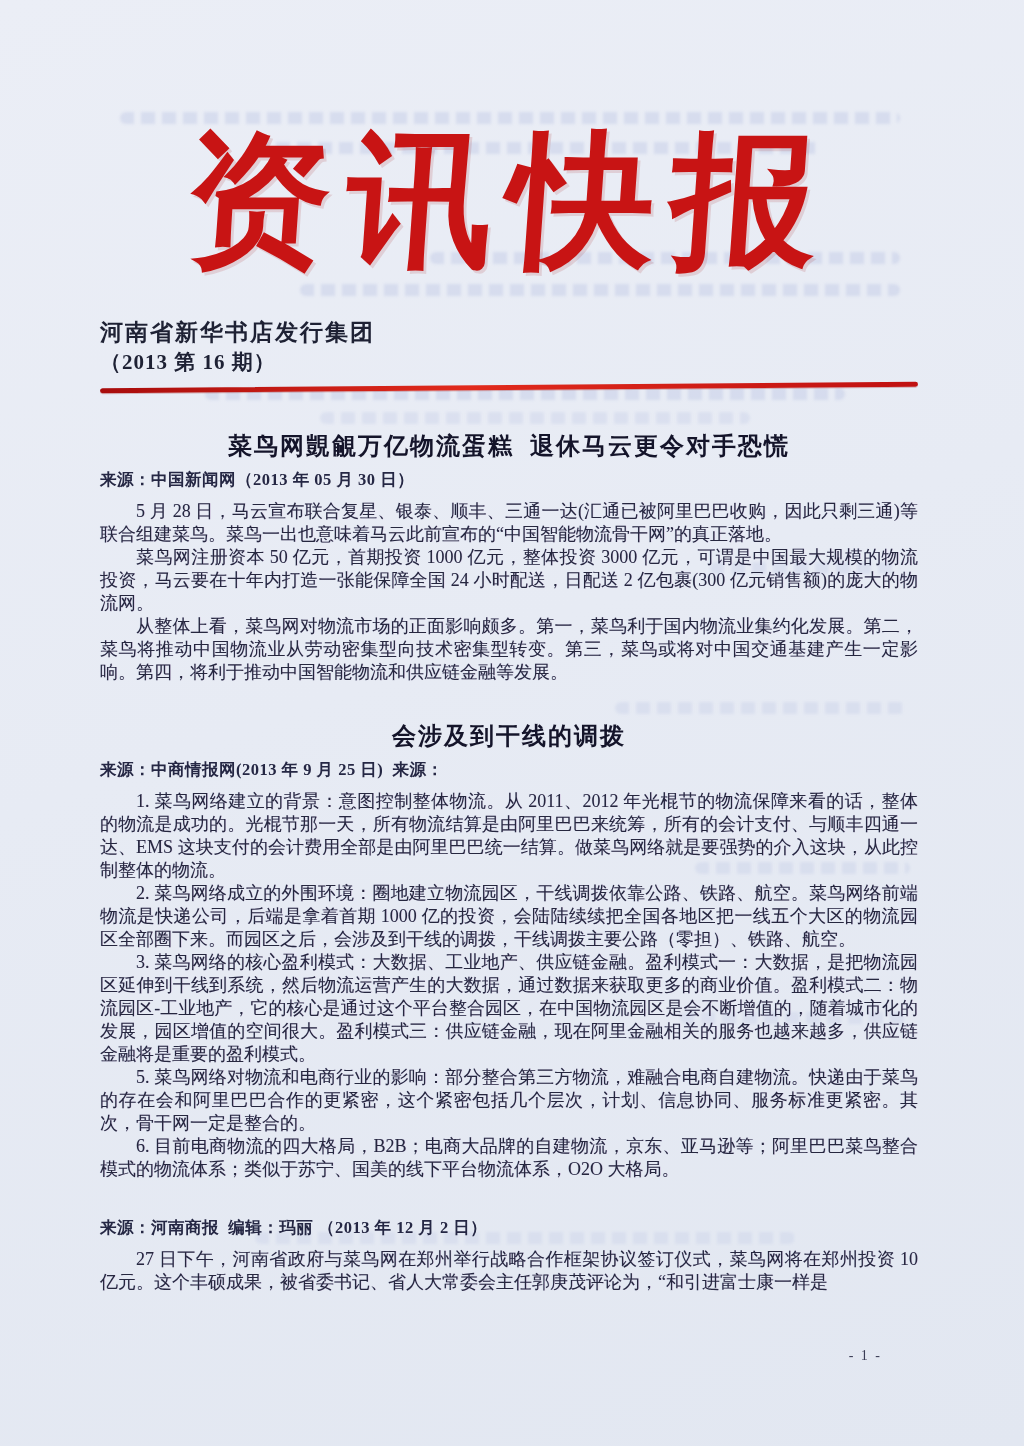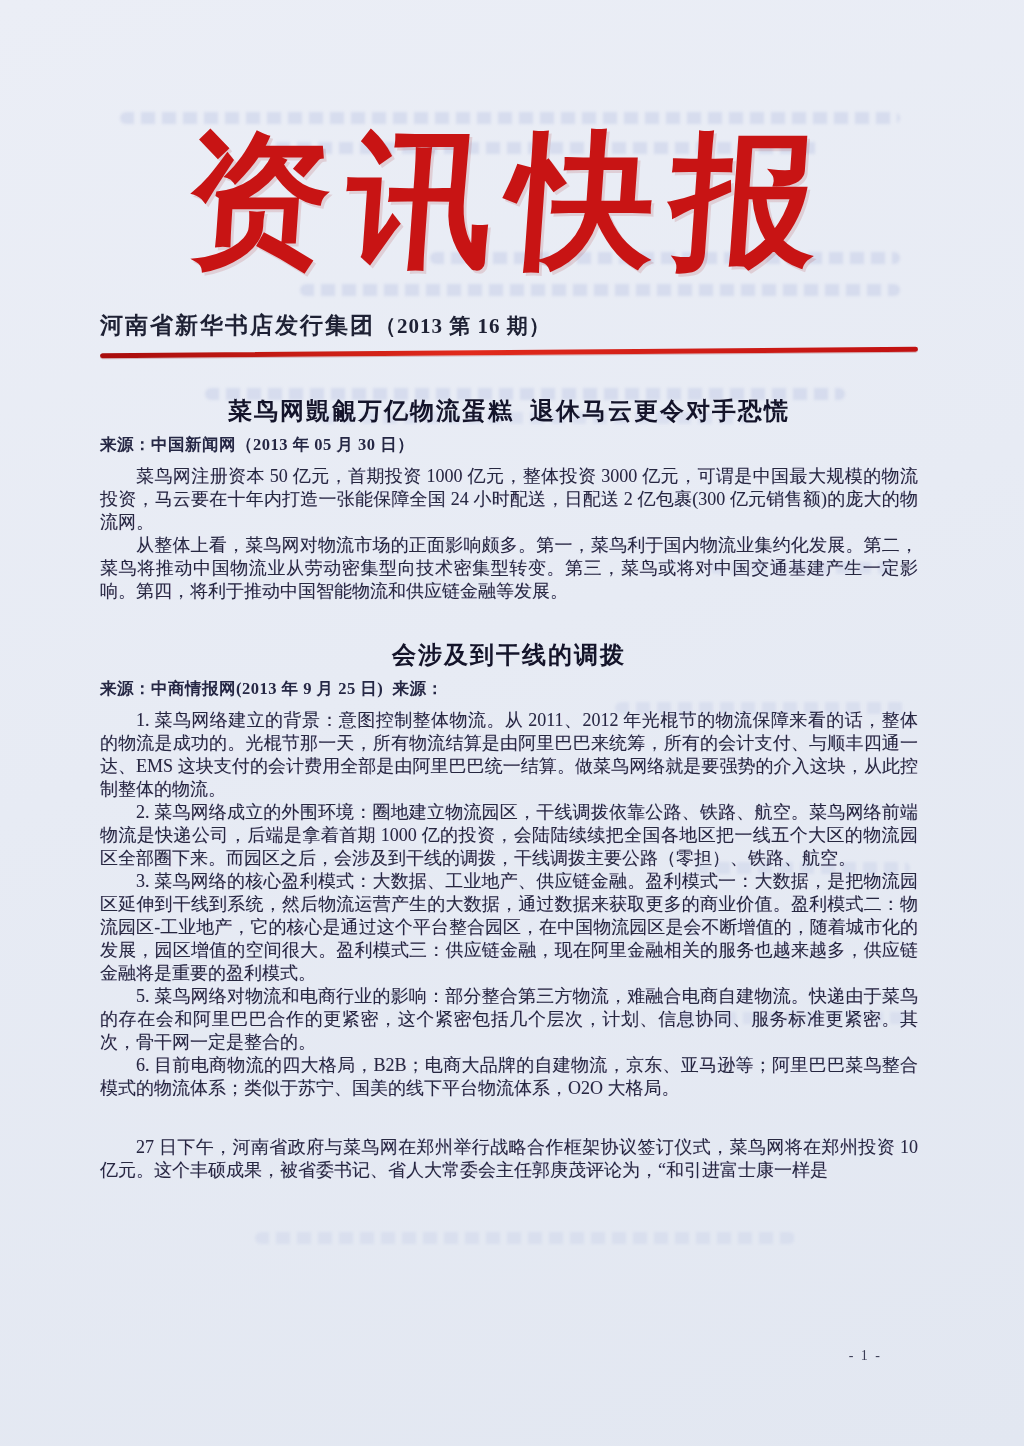--- a/index.html
+++ b/index.html
@@ -28,22 +28,22 @@
     margin:108px 0 0;
     text-align:center;
     font-size:146px;line-height:1.30;
     font-weight:bold;color:#c81414;
     letter-spacing:16px;
     transform:skewX(-4deg);
     text-shadow:3px 3px 0 rgba(165,25,25,.14);
     white-space:nowrap;
   }
   .pubrow{
-    display:flex;align-items:baseline;
-    margin-top:12px;color:#1e2134;
+    display:flex;justify-content:space-between;align-items:baseline;
+    margin-top:19px;color:#1e2134;flex-direction:column;
   }
   .publisher{font-size:23px;letter-spacing:2px;font-weight:600;}
   .issue{font-size:21px;letter-spacing:1px;font-weight:bold;}
   .rule{
     height:5px;margin-top:9px;
     background:linear-gradient(90deg,#a80c0c,#e12a1c 45%,#c01111);
     transform:rotate(-.45deg);
     border-radius:3px;
     box-shadow:0 1px 0 rgba(150,20,20,.25);
   }
@@ -97,35 +97,37 @@
         <span class="issue">（2013 第 16 期）</span>
       </div>
       <div class="rule"></div>
     </header>
 
     <main>
 
       <section class="article first">
         <h2>菜鸟网覬覦万亿物流蛋糕  退休马云更令对手恐慌</h2>
         <p class="source">来源：中国新闻网（2013 年 05 月 30 日）</p>
+        <p class="body">5 月 28 日，马云宣布联合复星、银泰、顺丰、三通一达(汇通已被阿里巴巴收购，因此只剩三通)等联合组建菜鸟。菜鸟一出也意味着马云此前宣布的“中国智能物流骨干网”的真正落地。</p>
         <p class="body">菜鸟网注册资本 50 亿元，首期投资 1000 亿元，整体投资 3000 亿元，可谓是中国最大规模的物流投资，马云要在十年内打造一张能保障全国 24 小时配送，日配送 2 亿包裹(300 亿元销售额)的庞大的物流网。</p>
         <p class="body">从整体上看，菜鸟网对物流市场的正面影响颇多。第一，菜鸟利于国内物流业集约化发展。第二，菜鸟将推动中国物流业从劳动密集型向技术密集型转变。第三，菜鸟或将对中国交通基建产生一定影响。第四，将利于推动中国智能物流和供应链金融等发展。</p>
       </section>
 
       <section class="article">
         <h2>会涉及到干线的调拨</h2>
         <p class="source">来源：中商情报网(2013 年 9 月 25 日)  来源：</p>
         <p class="body">1. 菜鸟网络建立的背景：意图控制整体物流。从 2011、2012 年光棍节的物流保障来看的话，整体的物流是成功的。光棍节那一天，所有物流结算是由阿里巴巴来统筹，所有的会计支付、与顺丰四通一达、EMS 这块支付的会计费用全部是由阿里巴巴统一结算。做菜鸟网络就是要强势的介入这块，从此控制整体的物流。</p>
         <p class="body">2. 菜鸟网络成立的外围环境：圈地建立物流园区，干线调拨依靠公路、铁路、航空。菜鸟网络前端物流是快递公司，后端是拿着首期 1000 亿的投资，会陆陆续续把全国各地区把一线五个大区的物流园区全部圈下来。而园区之后，会涉及到干线的调拨，干线调拨主要公路（零担）、铁路、航空。</p>
         <p class="body">3. 菜鸟网络的核心盈利模式：大数据、工业地产、供应链金融。盈利模式一：大数据，是把物流园区延伸到干线到系统，然后物流运营产生的大数据，通过数据来获取更多的商业价值。盈利模式二：物流园区-工业地产，它的核心是通过这个平台整合园区，在中国物流园区是会不断增值的，随着城市化的发展，园区增值的空间很大。盈利模式三：供应链金融，现在阿里金融相关的服务也越来越多，供应链金融将是重要的盈利模式。</p>
         <p class="body">5. 菜鸟网络对物流和电商行业的影响：部分整合第三方物流，难融合电商自建物流。快递由于菜鸟的存在会和阿里巴巴合作的更紧密，这个紧密包括几个层次，计划、信息协同、服务标准更紧密。其次，骨干网一定是整合的。</p>
         <p class="body">6. 目前电商物流的四大格局，B2B；电商大品牌的自建物流，京东、亚马逊等；阿里巴巴菜鸟整合模式的物流体系；类似于苏宁、国美的线下平台物流体系，O2O 大格局。</p>
       </section>
 
       <section class="article">
+        <p class="source">来源：河南商报  编辑：玛丽 （2013 年 12 月 2 日）</p>
         <p class="body">27 日下午，河南省政府与菜鸟网在郑州举行战略合作框架协议签订仪式，菜鸟网将在郑州投资 10 亿元。这个丰硕成果，被省委书记、省人大常委会主任郭庚茂评论为，“和引进富士康一样是</p>
       </section>
 
     </main>
   </div>
 
   <span class="pagenum">- 1 -</span>
 </div>
 
 </body></html>

